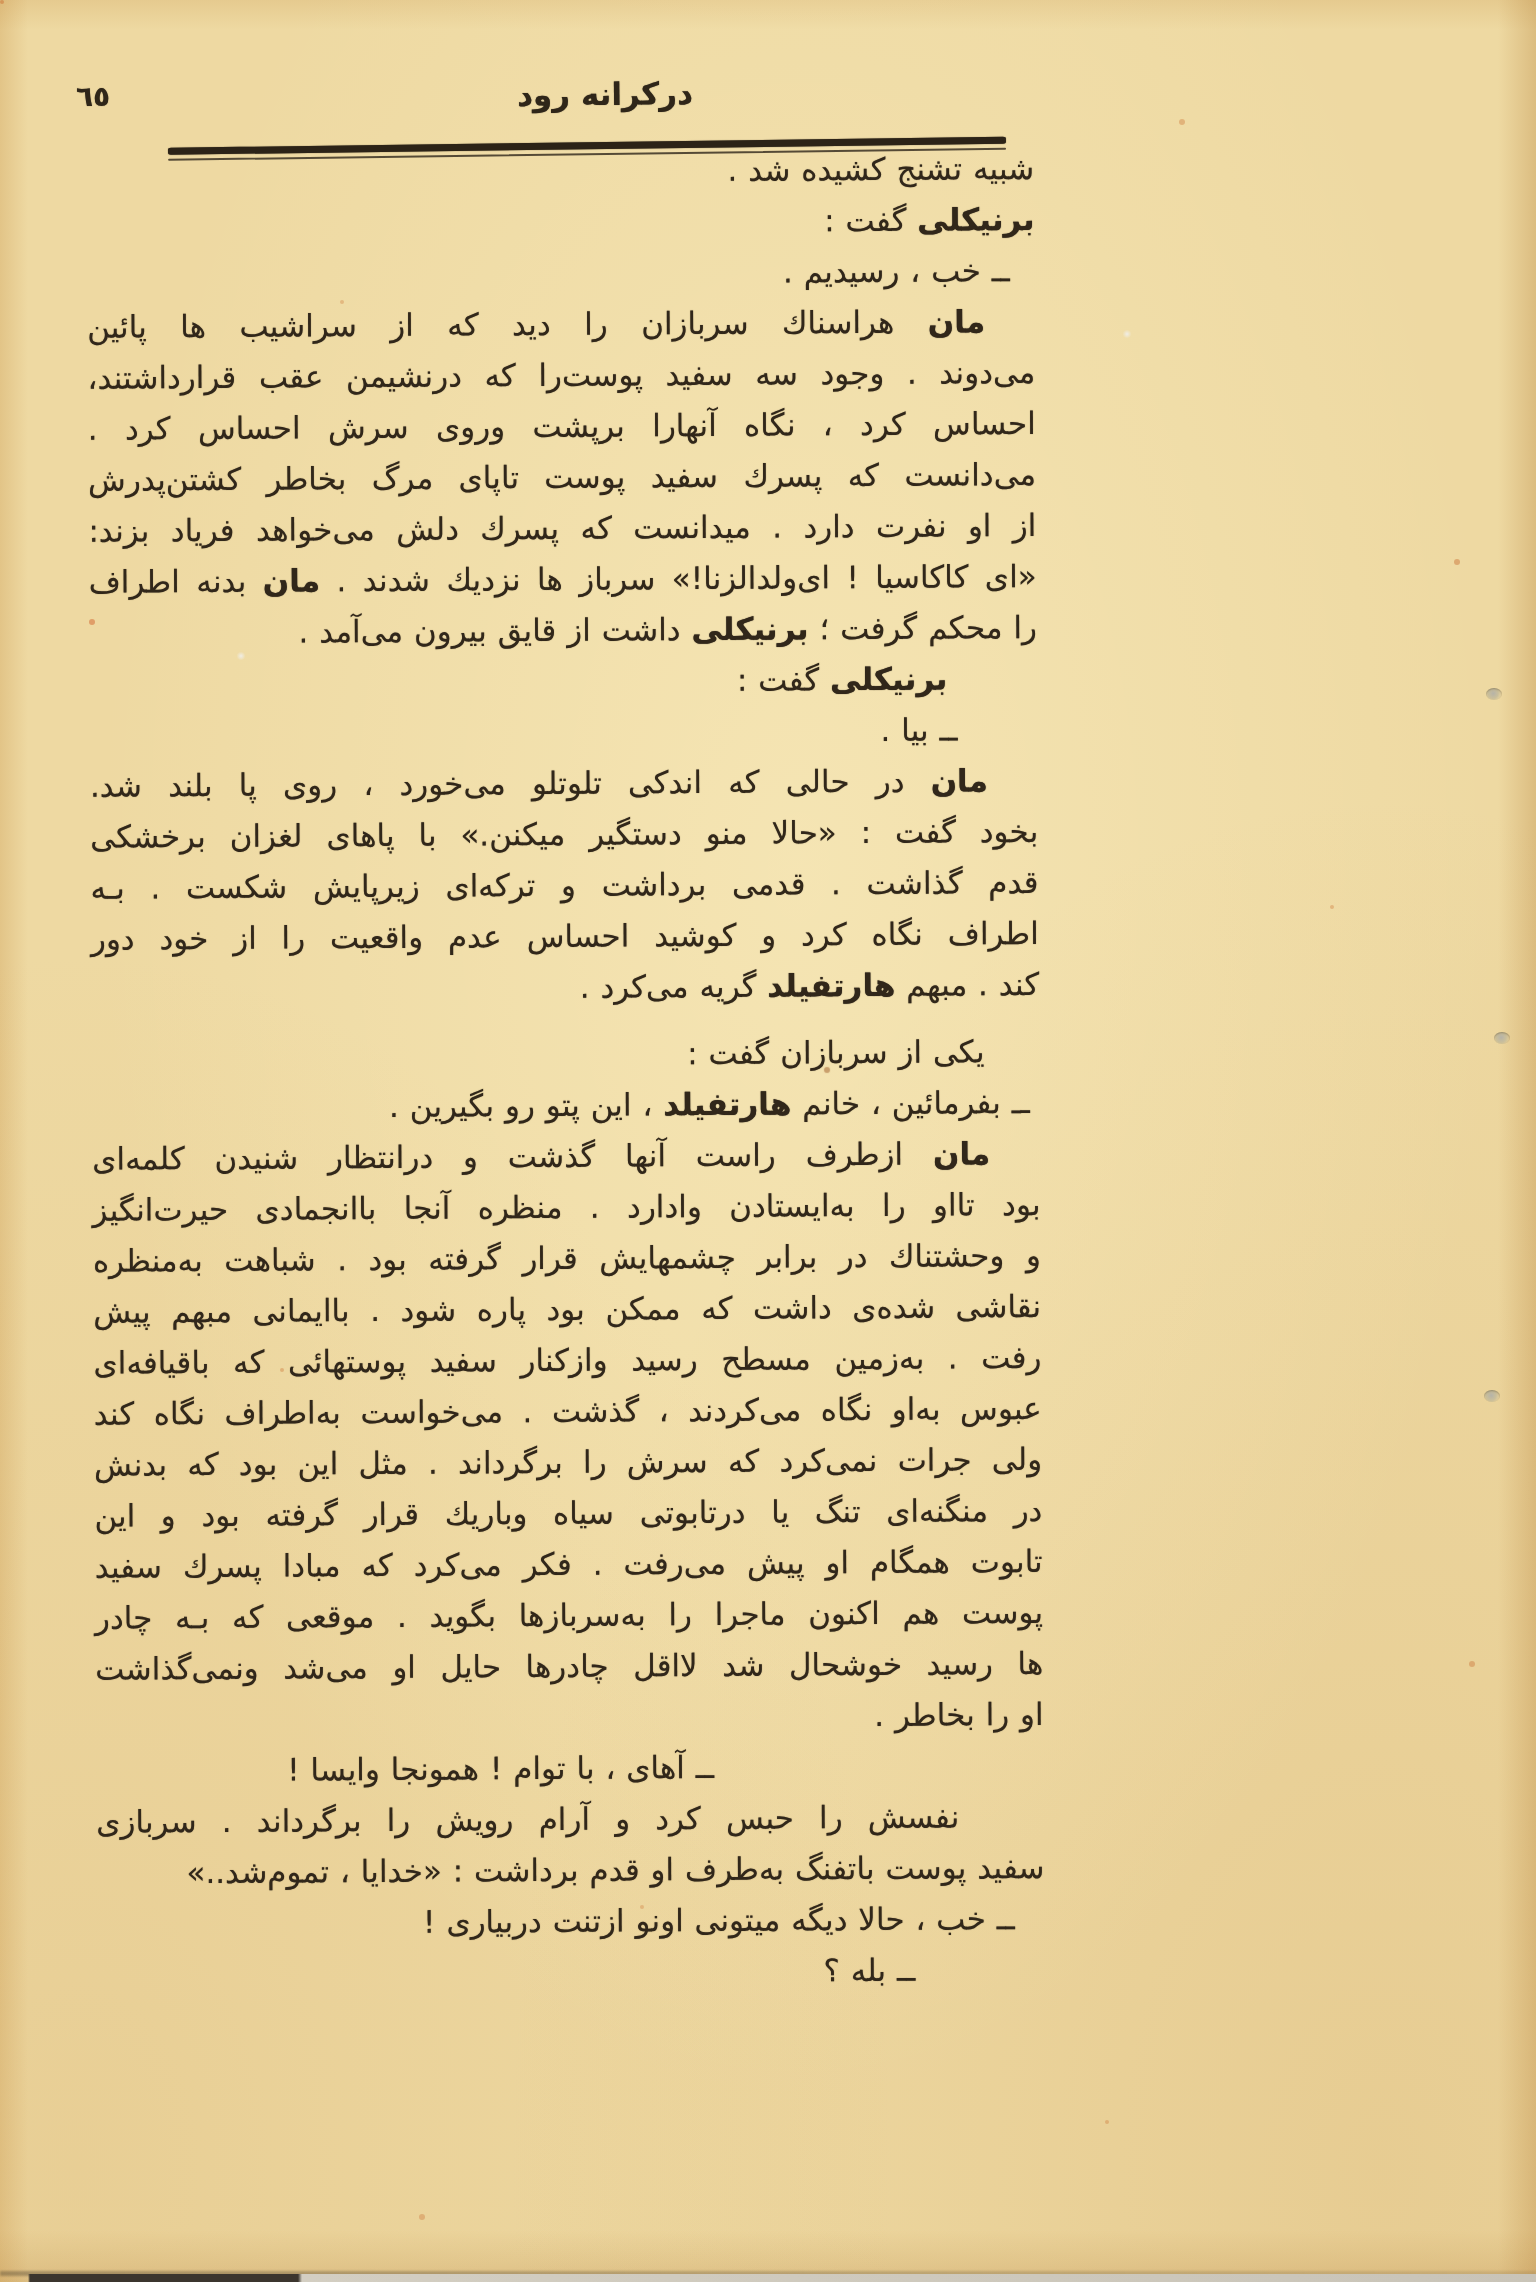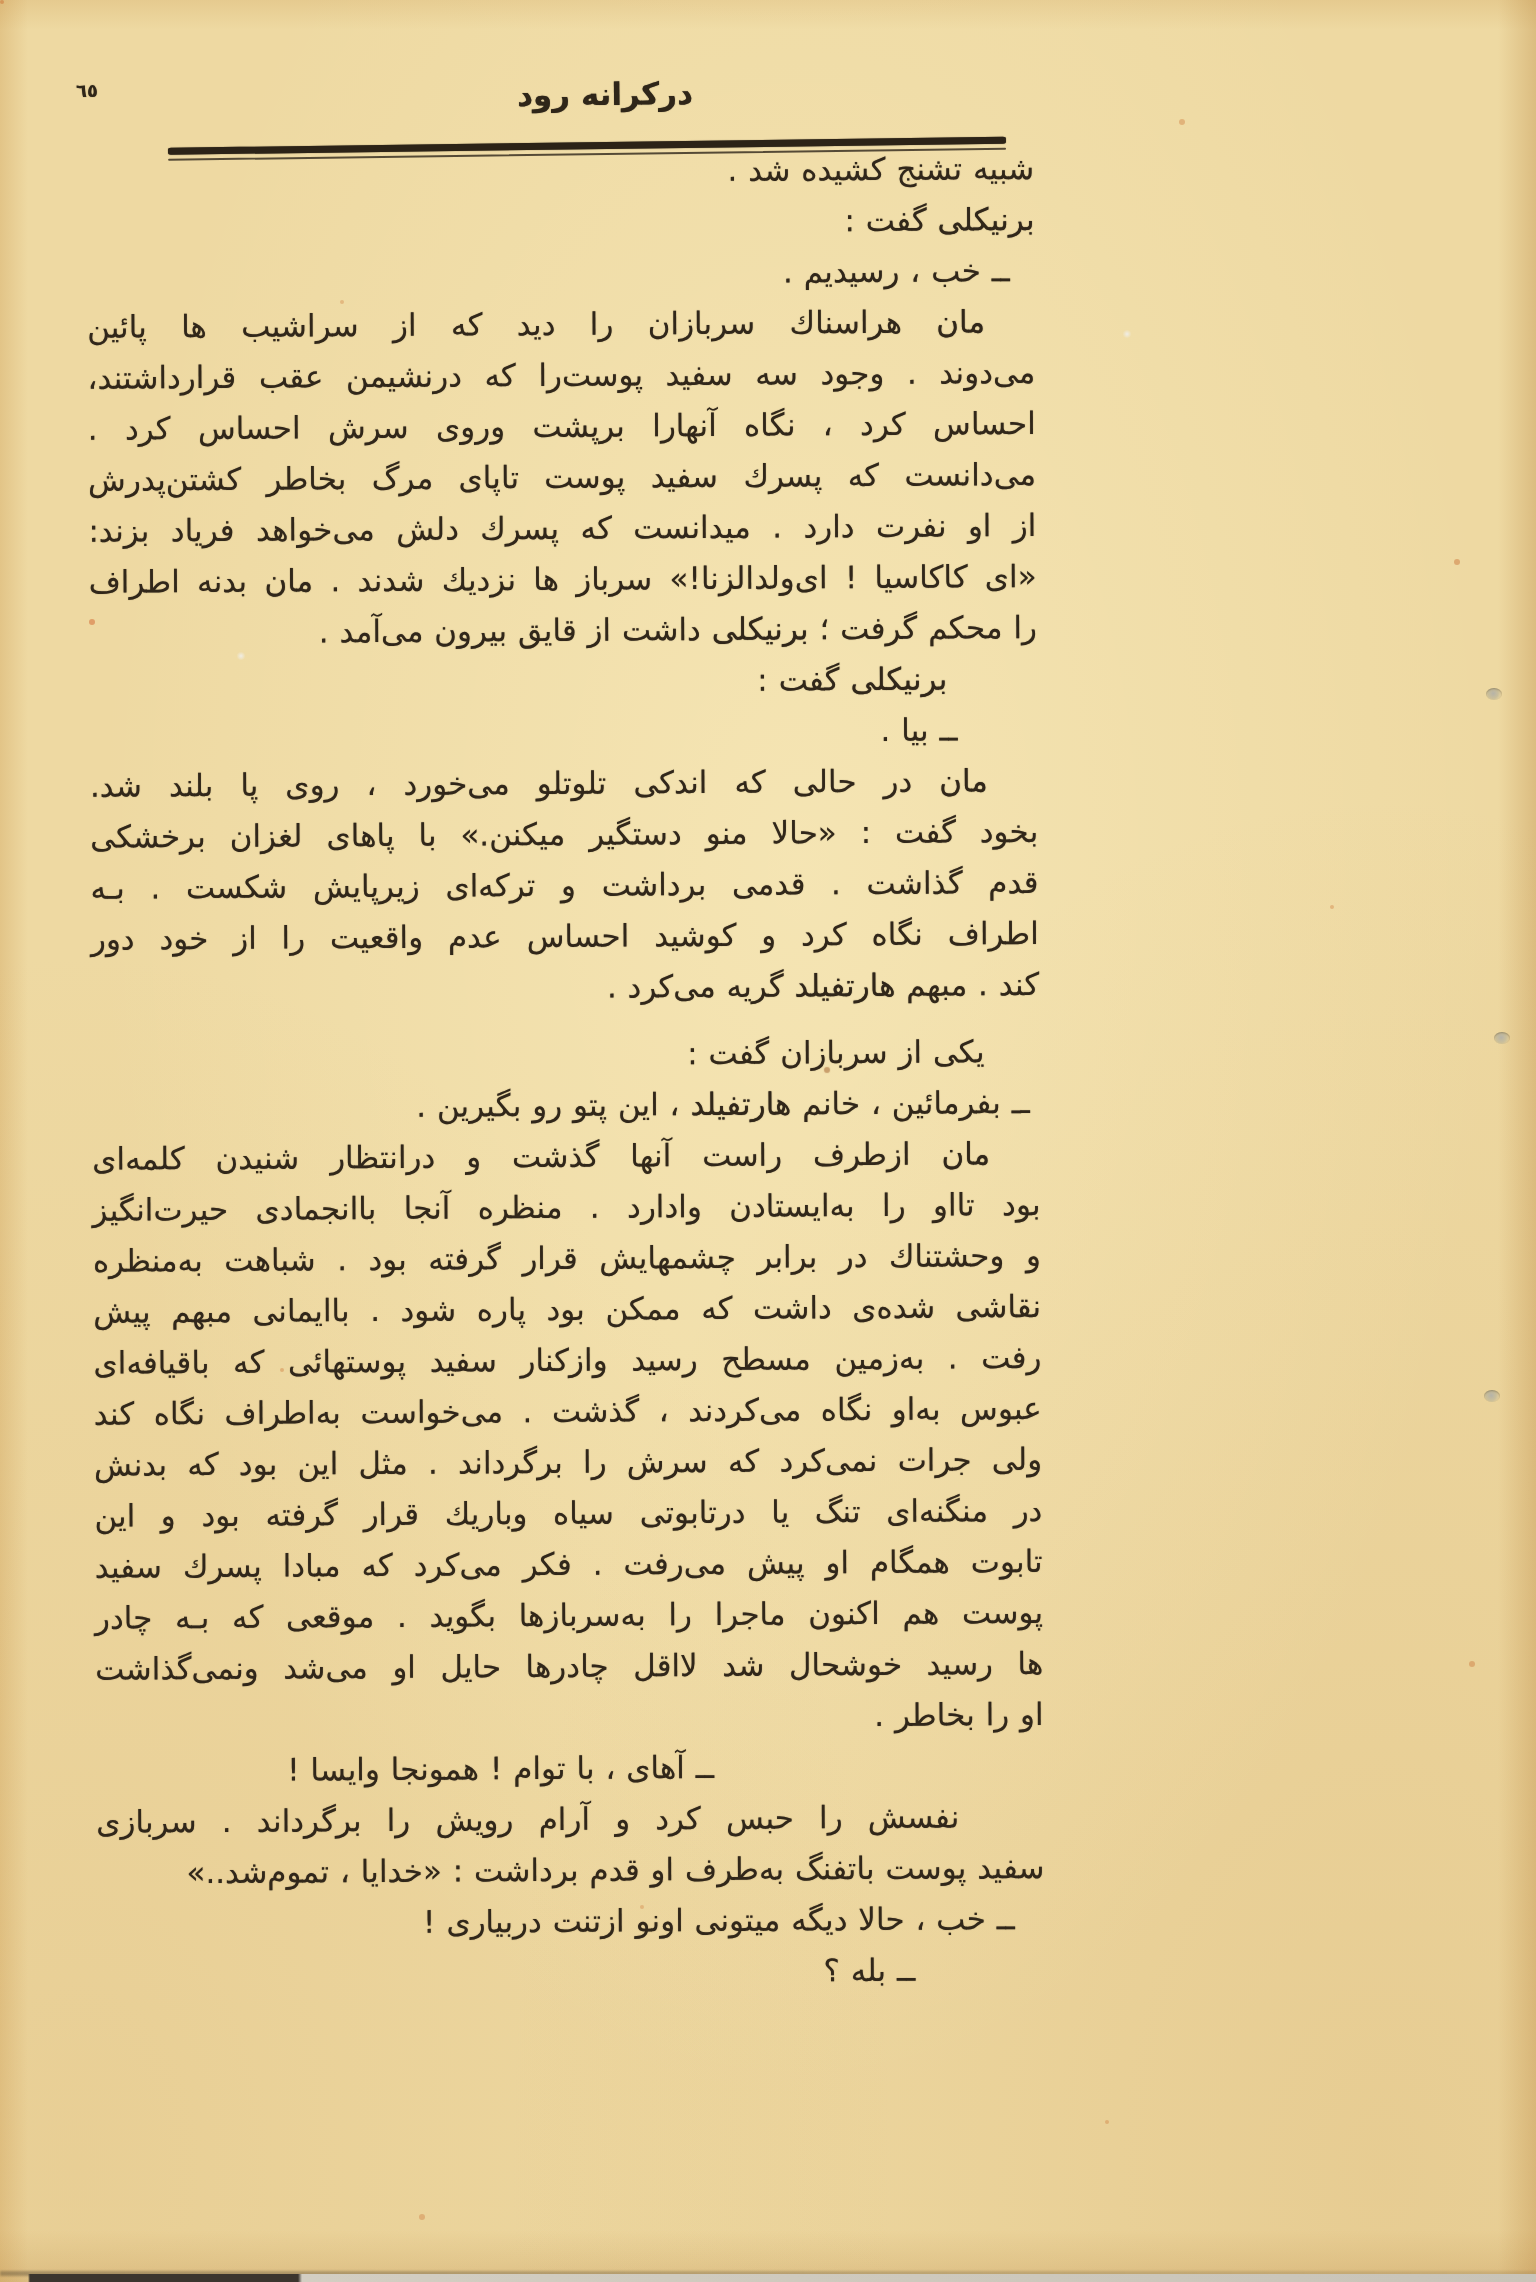--- a/index.html
+++ b/index.html
@@ -9,21 +9,21 @@
     background-color:#eed9a2;
     background-image:
       radial-gradient(ellipse at 52% 38%, rgba(255,246,205,0.40), rgba(255,246,205,0) 62%),
       radial-gradient(ellipse at 90% 95%, rgba(198,146,74,0.18), rgba(198,146,74,0) 45%),
       radial-gradient(ellipse at 5% 95%, rgba(198,146,74,0.15), rgba(198,146,74,0) 40%),
       linear-gradient(to right, rgba(196,142,66,0.28) 0px, rgba(196,142,66,0) 28px, rgba(196,142,66,0) 1498px, rgba(176,122,50,0.30) 1536px),
       linear-gradient(to bottom, rgba(196,142,66,0.20) 0px, rgba(196,142,66,0) 30px, rgba(196,142,66,0) 2230px, rgba(170,118,48,0.22) 2282px);
   }
   .ink{color:#2f2619;}
   #page-number{
-    position:absolute;left:76px;top:80px;font-size:18px;font-weight:700;
+    position:absolute;left:76px;top:80px;font-size:28px;font-weight:700;
     text-shadow:0 0 1px rgba(47,38,25,.65);
   }
   #page-title{
     position:absolute;left:440px;top:76px;width:330px;text-align:center;
     font-size:31px;font-weight:700;letter-spacing:1px;
     text-shadow:0 0 1px rgba(47,38,25,.7);
     transform:rotate(-0.6deg);
   }
   #header-rule{
     position:absolute;left:168px;top:139px;width:838px;height:16px;
@@ -37,21 +37,21 @@
     position:absolute;left:86px;top:143px;width:948px;
     direction:rtl;unicode-bidi:embed;
     font-size:31px;line-height:51px;
     transform:rotate(-0.35deg);transform-origin:top right;
     color:#31271a;
     text-shadow:0 0 1px rgba(49,39,26,.55);
     word-spacing:1px;
   }
   .line{white-space:normal;text-align:justify;text-align-last:start;min-height:51px;}
   .line.full{text-align-last:justify;}
-  .line .b{font-weight:400;text-shadow:0 0 1px rgba(40,31,20,.85);margin-top:40px;}
+  .line .b{font-weight:700;text-shadow:0 0 1px rgba(40,31,20,.85);margin-top:40px;}
   #specks-orange{
     position:absolute;left:0;top:0;width:4px;height:4px;border-radius:50%;
     background:rgba(205,120,58,.55);
     box-shadow:
       1180px 120px 0 1px rgba(205,120,58,.40),
       340px 300px 0 0 rgba(205,120,58,.35),
       1455px 560px 0 1px rgba(200,110,50,.45),
       90px 620px 0 1px rgba(210,100,45,.50),
       1330px 905px 0 0 rgba(205,120,58,.38),
       825px 1068px 1px 1px rgba(160,92,40,.50),

